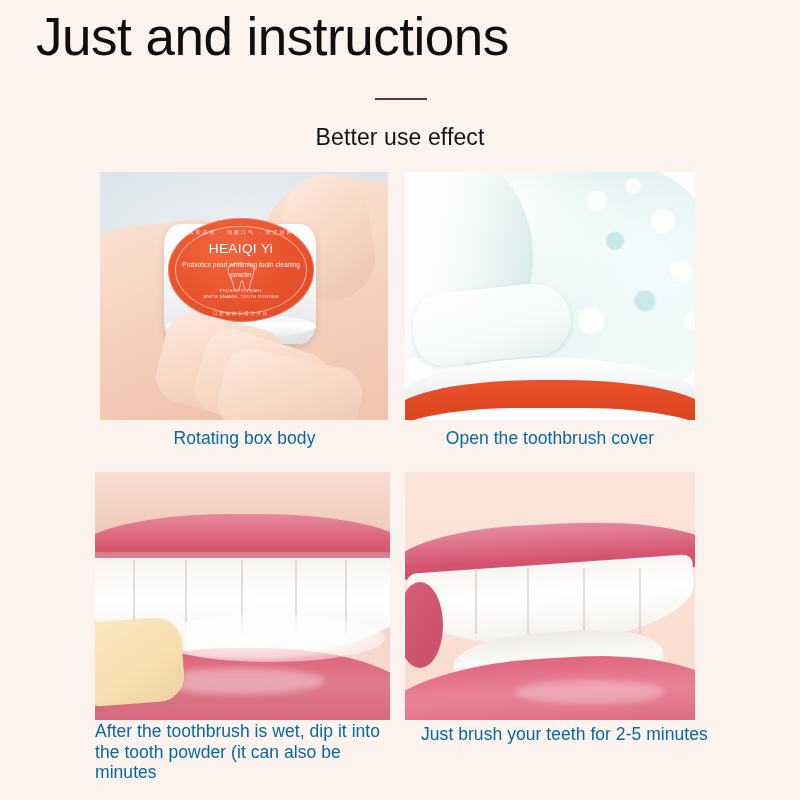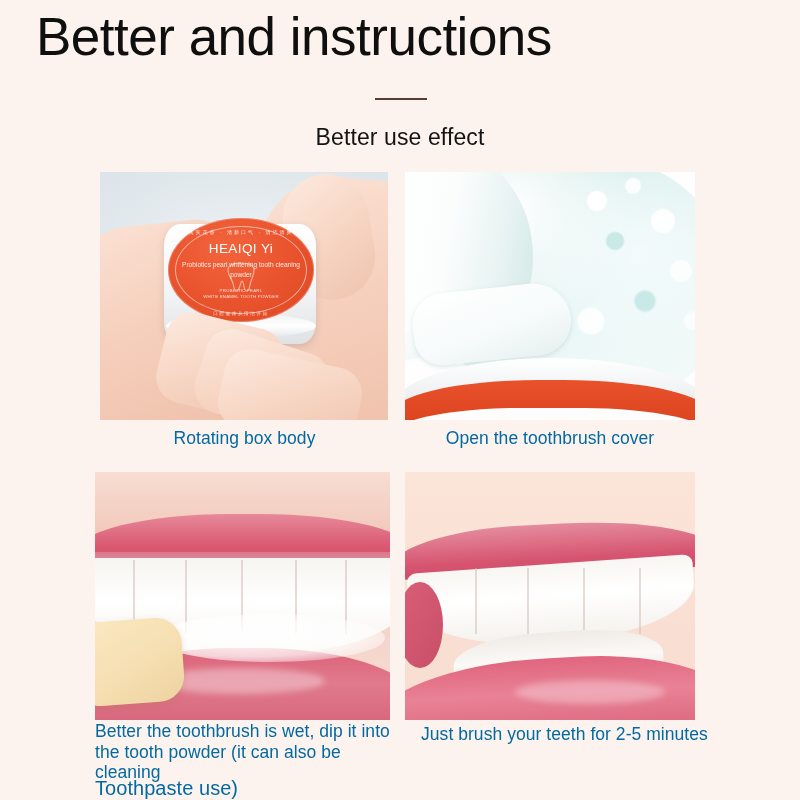--- a/index.html
+++ b/index.html
@@ -361,21 +361,21 @@
   .p4-corner {
     position: absolute;
     left: -8px; top: 110px; width: 46px; height: 86px;
     border-radius: 50%;
     background: linear-gradient(120deg, #d95f79 0%, #c94f69 100%);
   }
 </style>
 </head>
 <body>
 
-<div id="page-title">Better and instructions</div>
+<div id="page-title">Just and instructions</div>
 <div id="title-divider"></div>
 <div id="page-subtitle">Better use effect</div>
 
 <div class="step-card" id="card-rotate">
   <div class="photo" id="photo-rotate">
     <div class="p1-bg"></div>
     <div class="p1-hand p1-hand-left"></div>
     <div class="p1-hand p1-hand-right"></div>
     <div class="p1-finger p1-thumb-r"></div>
     <div class="p1-jar-body"></div>
@@ -430,23 +430,22 @@
     <div class="p3-tooth-sep" style="left:90px"></div>
     <div class="p3-tooth-sep" style="left:146px"></div>
     <div class="p3-tooth-sep" style="left:200px"></div>
     <div class="p3-tooth-sep" style="left:250px"></div>
     <div class="p3-lip-bottom"></div>
     <div class="p3-lip-shine"></div>
     <div class="p3-foam"></div>
     <div class="p3-brush"></div>
   </div>
   <div class="caption" id="cap-dip">
-    <span>Better the toothbrush is wet, dip it into the tooth</span>
-    <span>powder (it can also be cleaning</span>
-    <span class="cap-line-big">Toothpaste use)</span>
+    <span>After the toothbrush is wet, dip it into the tooth</span>
+    <span>powder (it can also be minutes</span>
   </div>
 </div>
 
 <div class="step-card" id="card-brush">
   <div class="photo" id="photo-brush">
     <div class="p4-bg"></div>
     <div class="p4-lip-top"></div>
     <div class="p4-teeth-up"></div>
     <div class="p4-tooth-sep" style="left:70px"></div>
     <div class="p4-tooth-sep" style="left:122px"></div>

